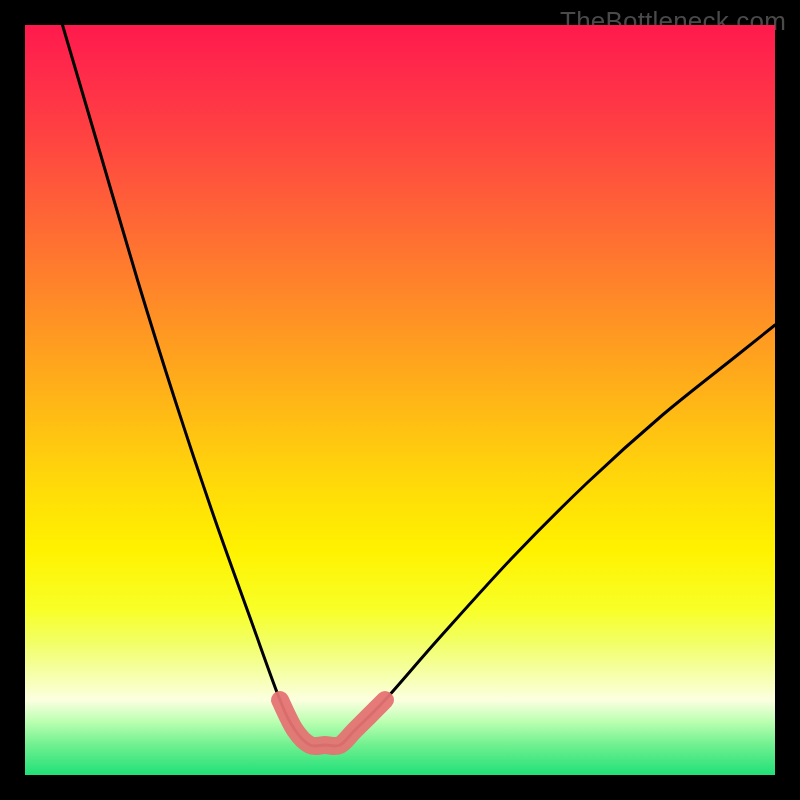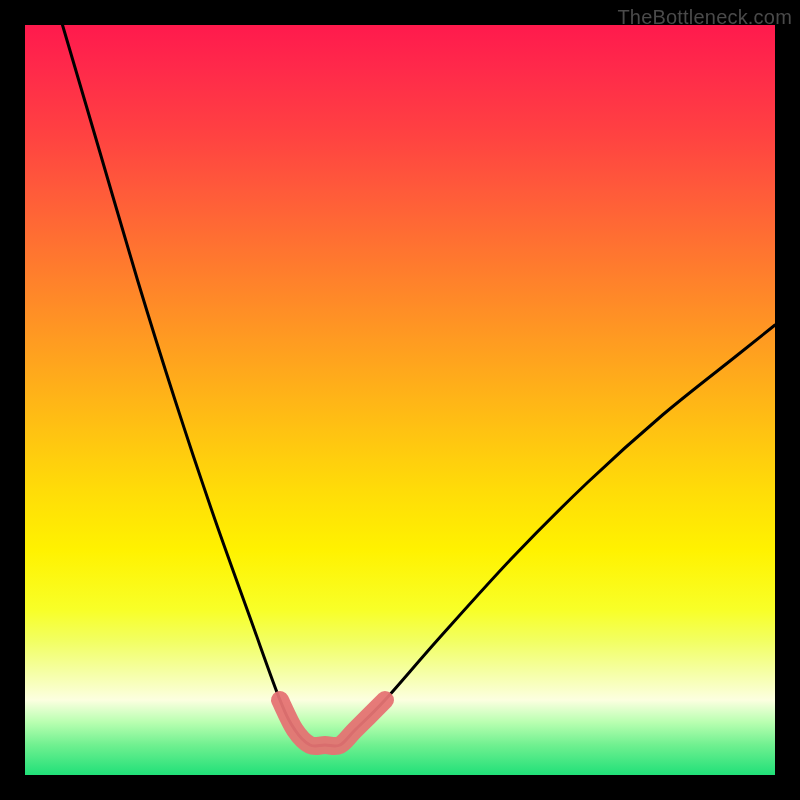--- a/index.html
+++ b/index.html
@@ -46,23 +46,23 @@
   }
   .svg-layer {
     position: absolute;
     inset: 0;
     width: 750px;
     height: 750px;
   }
   .watermark {
     position: absolute;
     top: 6px;
-    right: 8px;
+    right: 14px;
     color: #4a4a4a;
-    font-size: 20px;
+    font-size: 26px;
     font-weight: 500;
     letter-spacing: 0.2px;
   }
 </style>
 </head>
 <body>
 
 <div class="watermark">TheBottleneck.com</div>
 
 <div class="frame">

